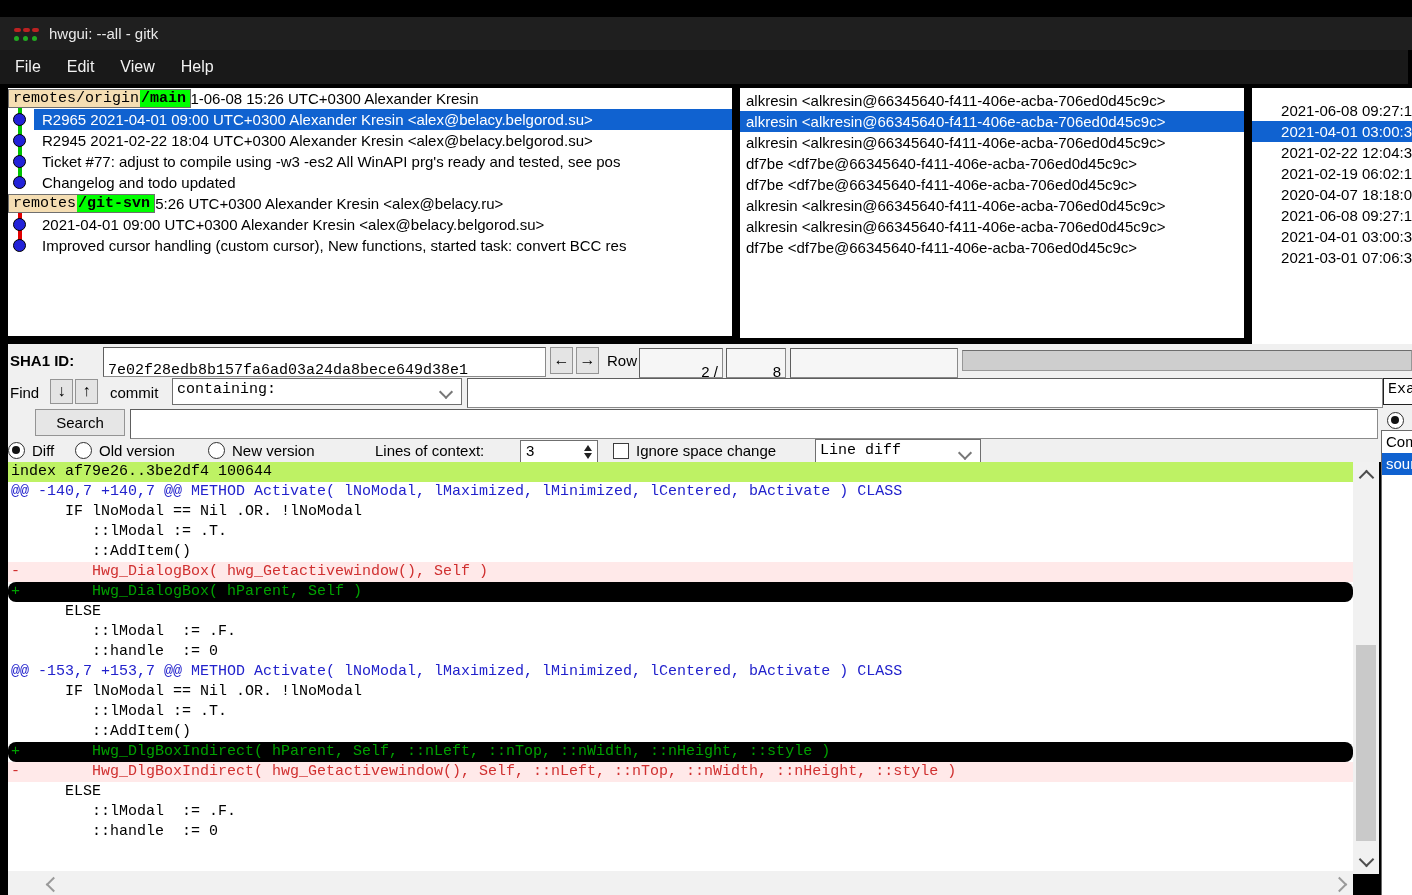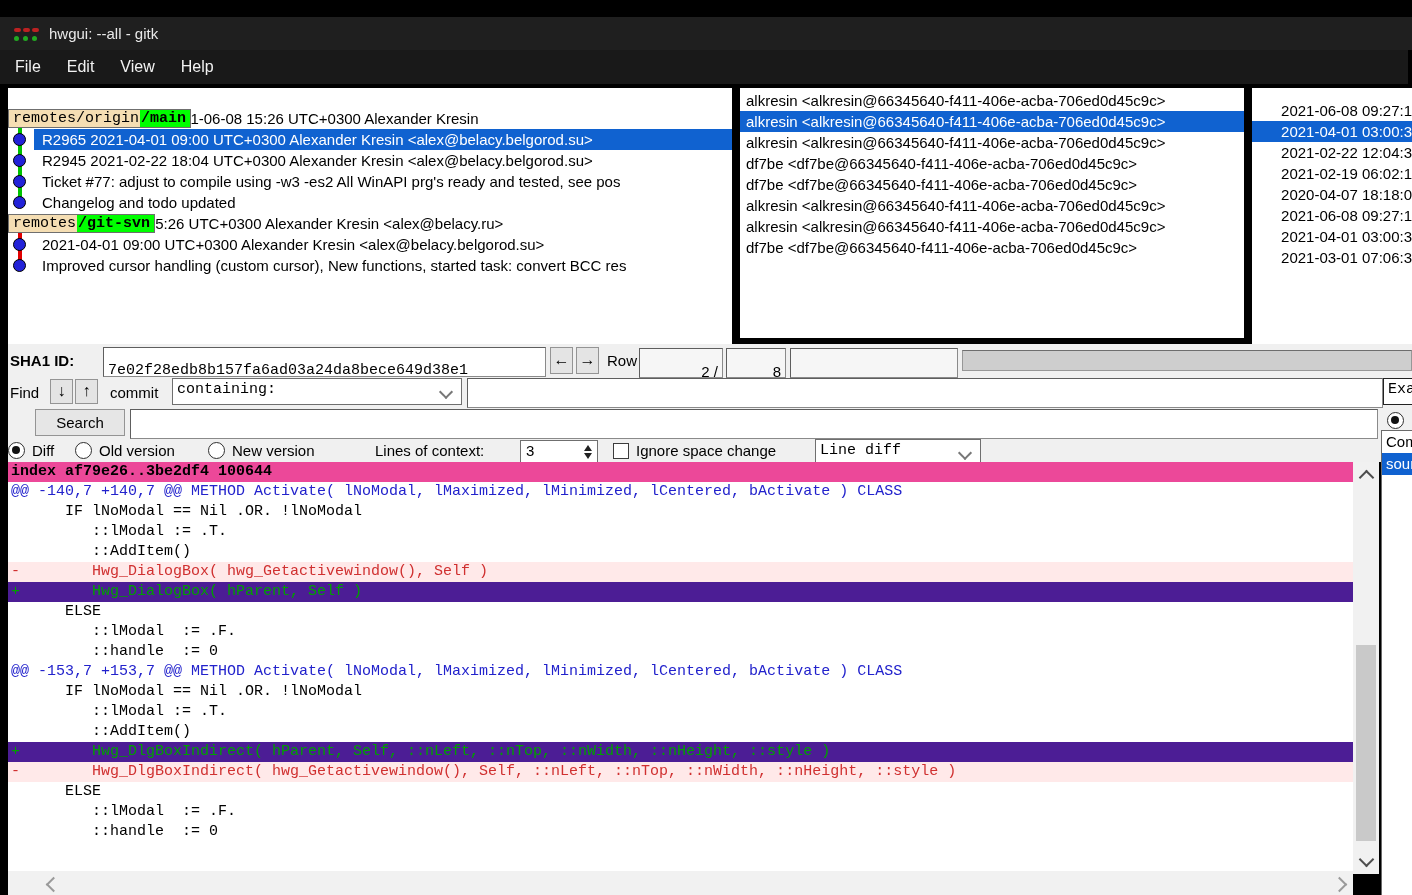--- a/index.html
+++ b/index.html
@@ -16,21 +16,21 @@
   .appicon .g{width:5px;height:5px;background:#2a2;border-radius:50%;top:11px;}
   .c1{left:0}.c2{left:9px}.c3{left:18px}
   .menubar{position:absolute;left:0;top:50px;width:1408px;height:34px;background:#191919;
            color:#f2f2f2;display:flex;align-items:center;font-size:16px;}
   .menubar span{padding:0 13px;cursor:default;}
   .menubar span:first-child{margin-left:2px;}
 
   
   .toppanels{position:absolute;left:0;top:84px;width:1412px;height:260px;background:#000;}
   .panel{position:absolute;top:4px;height:248px;background:#fff;overflow:hidden;}
-  .panel.graph{left:8px;width:724px;padding-top:20px;}
+  .panel.graph{left:8px;width:724px;padding-top:0;}
   .panel.authors{left:740px;width:504px;padding-top:2px;}
   .panel.dates{left:1252px;width:160px;padding-top:12px;text-align:right;}
 
   .crow{height:21px;display:flex;align-items:center;font-size:15px;white-space:nowrap;}
   .crow .fill{flex:1;display:flex;align-items:center;height:100%;overflow:hidden;}
   .crow.sel .fill{background:var(--selblue);color:#fff;}
   .gcell{width:26px;height:21px;position:relative;flex:none;}
   .nd{position:absolute;left:5px;top:4px;width:13px;height:13px;border:1.5px solid #000;
       border-radius:50%;box-sizing:border-box;}
   .nd.yellow{background:#f5f000;} .nd.blue{background:#2222d8;}
@@ -71,24 +71,24 @@
   .spin .val{position:absolute;left:5px;top:1px;font-size:15px;}
   .tri-up{position:absolute;right:5px;top:4px;width:0;height:0;border-left:4px solid transparent;
           border-right:4px solid transparent;border-bottom:6px solid #222;}
   .tri-dn{position:absolute;right:5px;bottom:4px;width:0;height:0;border-left:4px solid transparent;
           border-right:4px solid transparent;border-top:6px solid #222;}
 
   
   .diffpane{position:absolute;left:8px;top:462px;width:1345px;height:409px;background:#fff;
             overflow:hidden;font-family:"Liberation Mono",monospace;font-size:15px;}
   .dl{height:20px;line-height:20px;white-space:pre;padding-left:3px;}
-  .dl.meta{background:#ec4899;font-weight:bold;}
+  .dl.meta{background:#bef264;font-weight:normal;}
   .dl.hunk{color:#2222cc;}
   .dl.del{color:#d03030;background:#ffe9e9;}
-  .dl.add{color:#00a000;background:#4c1d95;}
+  .dl.add{color:#00a000;background:#000000;border-radius:8px;}
 
   
   .vscroll{position:absolute;left:1353px;top:462px;width:26px;height:412px;background:#f1f1f1;}
   .vthumb{position:absolute;left:3px;top:183px;width:20px;height:196px;background:#c9c9c9;}
   .sb{position:absolute;width:9px;height:9px;border:solid #4e4e4e;border-width:0 2.5px 2.5px 0;}
   .sb.up{left:8px;top:10px;transform:rotate(-135deg);}
   .sb.dn{left:8px;top:392px;transform:rotate(45deg);}
   .hscroll{position:absolute;left:8px;top:871px;width:1345px;height:24px;background:#f1f1f1;}
   .sb.lt{left:40px;top:8px;transform:rotate(135deg);border-color:#9a9a9a;}
   .sb.rt{left:1326px;top:8px;transform:rotate(-45deg);border-color:#9a9a9a;}

